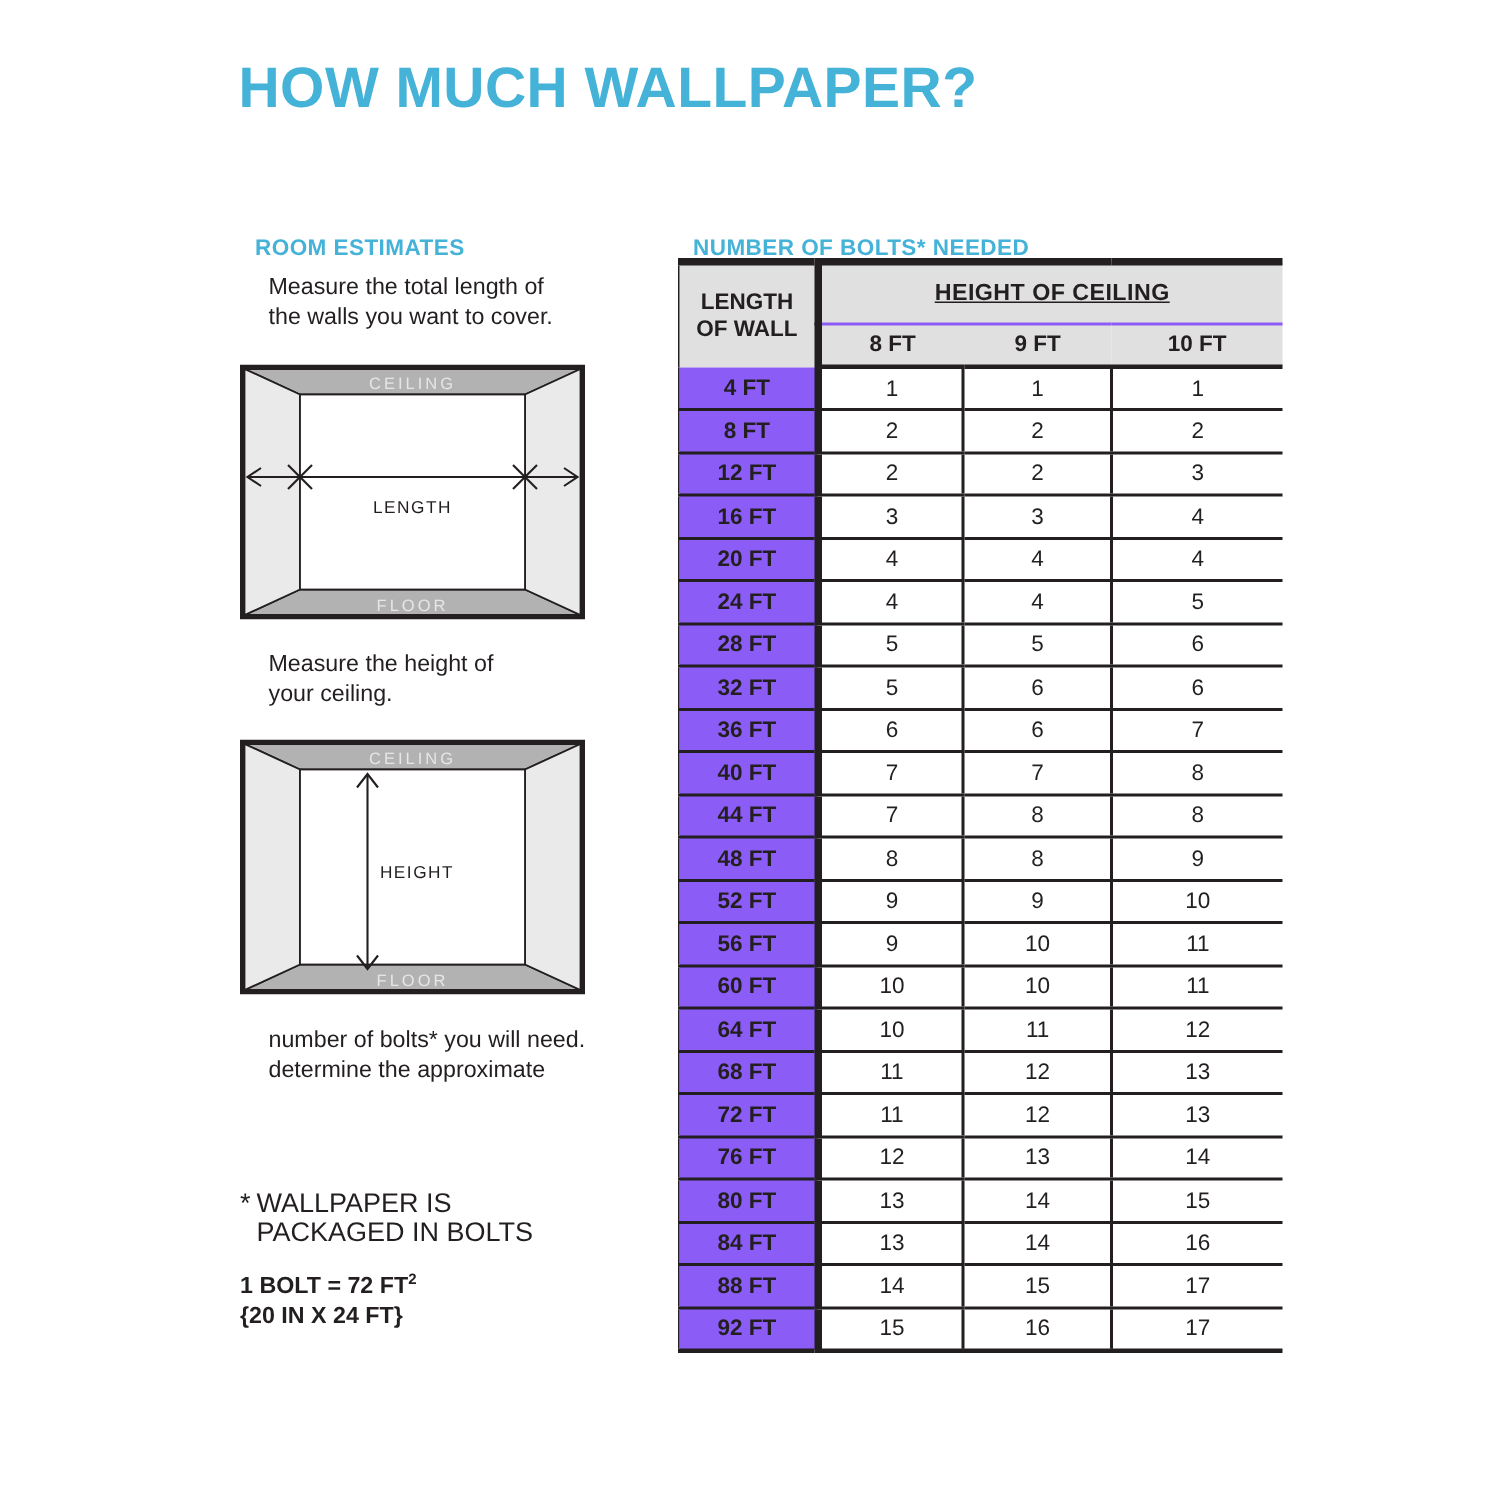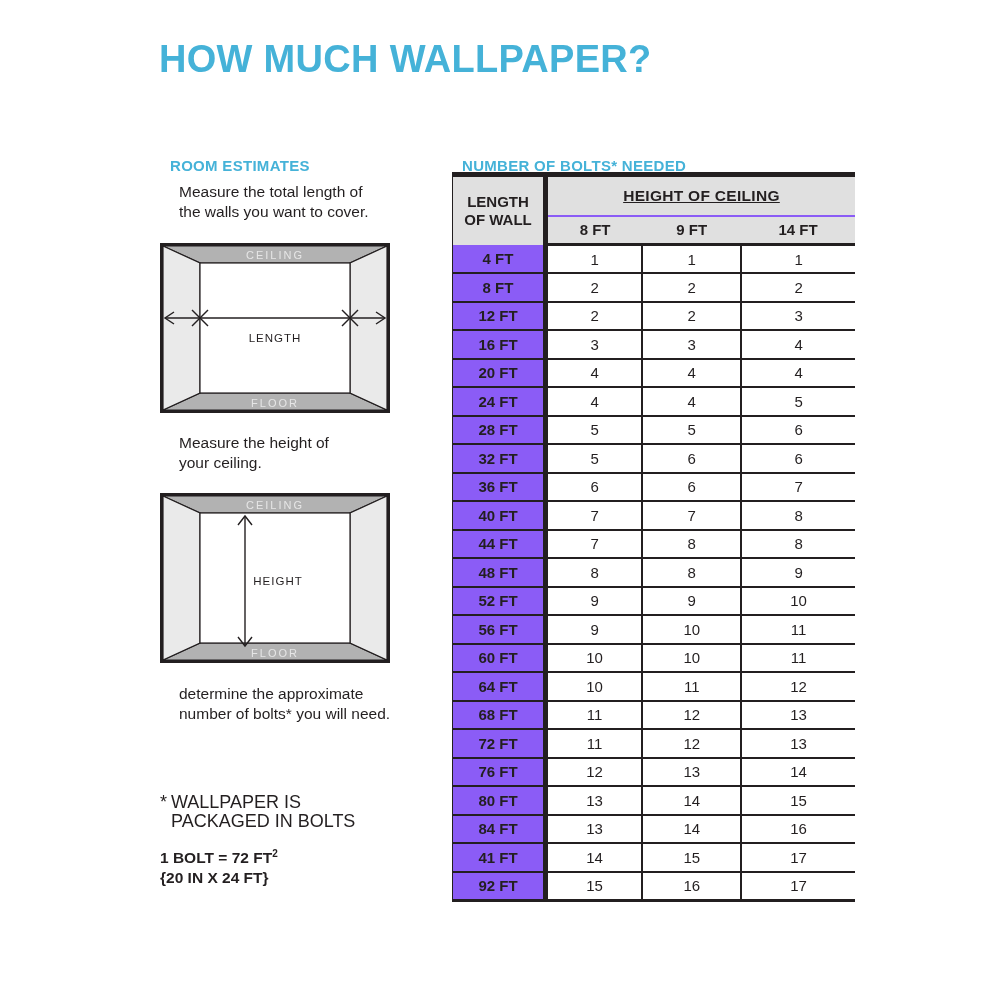--- a/index.html
+++ b/index.html
@@ -145,22 +145,22 @@
   <text x="115" y="164" text-anchor="middle" font-size="11" letter-spacing="2" fill="#e6e6e6">FLOOR</text>
   <g stroke="#231f20" stroke-width="1.4" fill="none">
     <line x1="85" y1="23" x2="85" y2="153"></line>
     <polyline points="78,32 85,23 92,32"></polyline>
     <polyline points="78,144 85,153 92,144"></polyline>
   </g>
   <text x="118" y="92" text-anchor="middle" font-size="11.5" letter-spacing="1" fill="#231f20">HEIGHT</text>
 </svg>
 
 <div id="step3" class="step-text">
+  <div>number of bolts* you will need.</div>
   <div>determine the approximate</div>
-  <div>number of bolts* you will need.</div>
 </div>
 
 <div id="footnote">
   <div><span class="ast">*</span><span>WALLPAPER IS</span></div>
   <div class="indent">PACKAGED IN BOLTS</div>
 </div>
 
 <div id="bolt-info">
   <div><span>1 BOLT = 72 FT</span><sup>2</sup></div>
   <div>{20 IN X 24 FT}</div>
@@ -179,21 +179,21 @@
     <tr>
       <th class="rowhead" rowspan="2">
         <div>LENGTH</div>
         <div>OF WALL</div>
       </th>
       <th class="grouphead" colspan="3">HEIGHT OF CEILING</th>
     </tr>
     <tr class="subhead">
       <th>8 FT</th>
       <th>9 FT</th>
-      <th>14 FT</th>
+      <th>10 FT</th>
     </tr>
   </thead>
   <tbody id="bolts-tbody">
       <tr>
         <th>4 FT</th>
         <td>1</td>
         <td>1</td>
         <td>1</td>
       </tr>
       <tr>
@@ -310,21 +310,21 @@
         <td>14</td>
         <td>15</td>
       </tr>
       <tr>
         <th>84 FT</th>
         <td>13</td>
         <td>14</td>
         <td>16</td>
       </tr>
       <tr>
-        <th>41 FT</th>
+        <th>88 FT</th>
         <td>14</td>
         <td>15</td>
         <td>17</td>
       </tr>
       <tr>
         <th>92 FT</th>
         <td>15</td>
         <td>16</td>
         <td>17</td>
       </tr>

